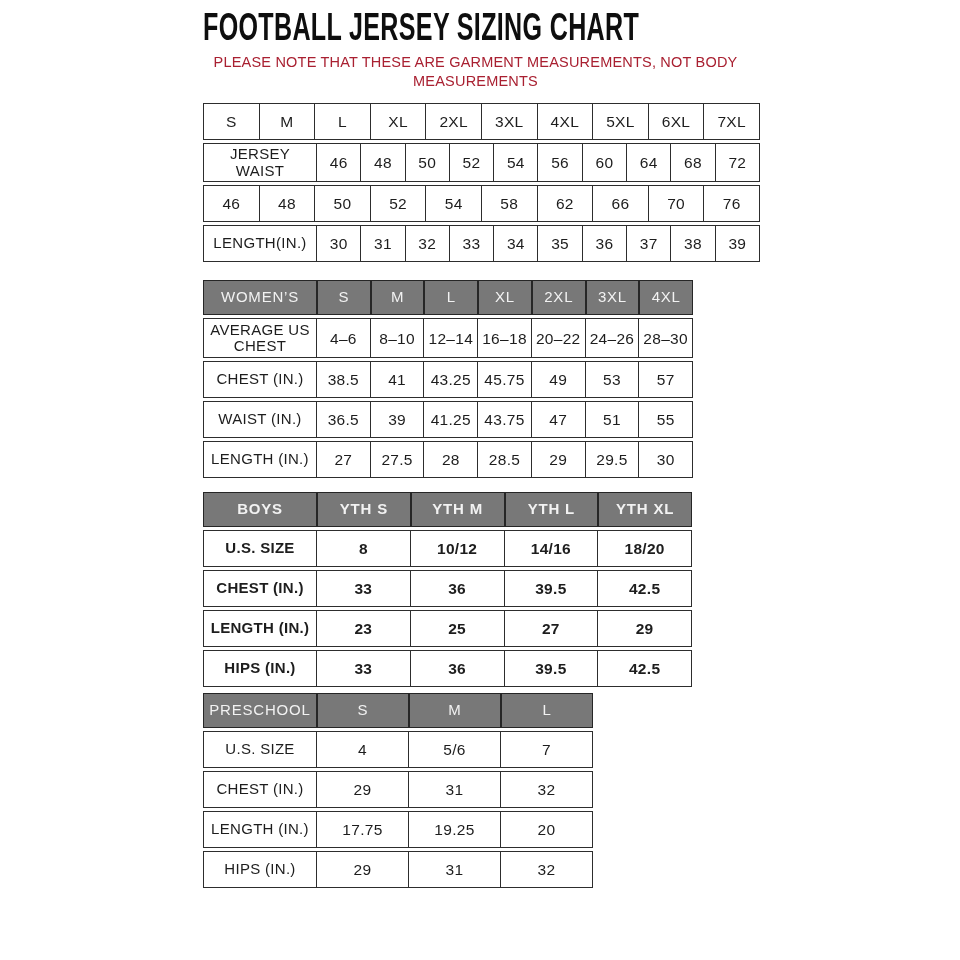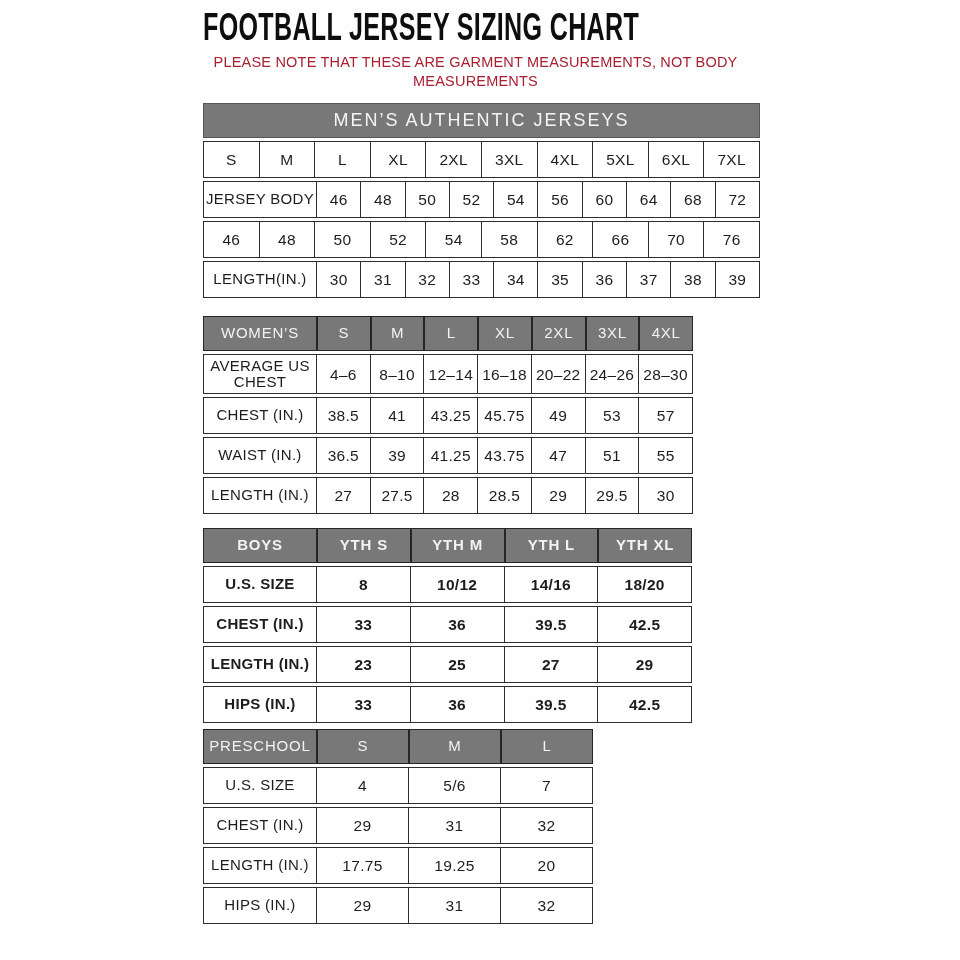--- a/index.html
+++ b/index.html
@@ -105,36 +105,35 @@
 </head>
 <body>
 
 <div class="page">
 
   <h1 class="title">FOOTBALL JERSEY SIZING CHART</h1>
 
   <p class="note">PLEASE NOTE THAT THESE ARE GARMENT MEASUREMENTS, NOT BODY MEASUREMENTS</p>
 
   <section class="sizing-table t-mens">
-    <div class="banner">MEN’S AUTHENTIC JERSEYS</div>
     <div class="rows">
         <div class="trow">
           <div class="cell">S</div>
           <div class="cell">M</div>
           <div class="cell">L</div>
           <div class="cell">XL</div>
           <div class="cell">2XL</div>
           <div class="cell">3XL</div>
           <div class="cell">4XL</div>
           <div class="cell">5XL</div>
           <div class="cell">6XL</div>
           <div class="cell">7XL</div>
         </div>
         <div class="trow">
-          <div class="cell label-cell">JERSEY BODY</div>
+          <div class="cell label-cell">JERSEY WAIST</div>
           <div class="cell">46</div>
           <div class="cell">48</div>
           <div class="cell">50</div>
           <div class="cell">52</div>
           <div class="cell">54</div>
           <div class="cell">56</div>
           <div class="cell">60</div>
           <div class="cell">64</div>
           <div class="cell">68</div>
           <div class="cell">72</div>

